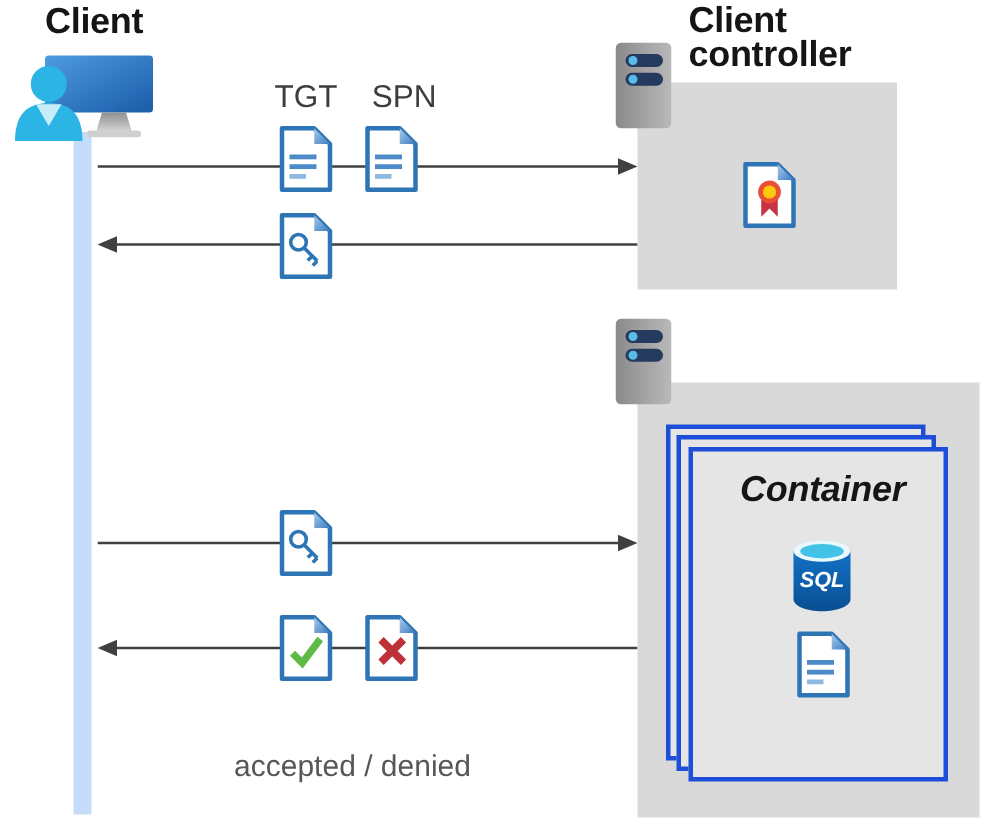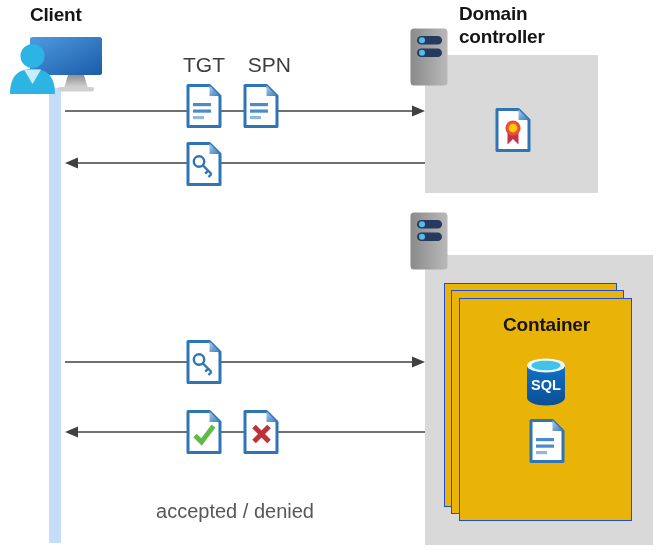--- a/index.html
+++ b/index.html
@@ -1,26 +1,26 @@
 <!DOCTYPE html>
 <html><head>
 <meta charset="utf-8">
 <style>
   html,body{margin:0;padding:0;background:#fff;}
   .canvas{
     position:relative;width:660px;height:558px;overflow:hidden;
     font-family:"Liberation Sans",sans-serif;background:#fff;
   }
   .abs{position:absolute;}
-  .title{font-weight:700;font-size:19px;color:#151515;letter-spacing:-0.2px;line-height:23px;}
+  .title{font-weight:700;font-size:24px;color:#151515;letter-spacing:-0.2px;line-height:23px;}
   .sublabel{font-size:21px;color:#3d3d3d;font-weight:400;text-align:center;}
   .result-label{font-size:20px;color:#575757;margin-top:36px;}
   .keytab-label{font-size:19px;color:#3d3d3d;text-align:center;}
   .gray-box{background:#d9d9d9;}
-  .stack-box{background:#eab308;border:1px solid #1d4ed8;box-sizing:border-box;}
+  .stack-box{background:#e5e5e5;border:3px solid #1d4ed8;box-sizing:border-box;font-style:italic;}
   .lifeline{background:#c5ddf8;}
   .z1{z-index:1}.z2{z-index:2}.z3{z-index:3}.z4{z-index:4}
   svg{display:block;}
 </style>
 </head>
 <body>
 
 <div class="canvas">
 
   <svg width="0" height="0" style="position:absolute" aria-hidden="true">
@@ -131,21 +131,21 @@
   <div class="abs gray-box z1" style="left:425px;top:55px;width:173px;height:138px;"></div>
 
   <svg class="abs z3" style="left:410px;top:28px;" width="38" height="58" viewBox="0 0 38 58">
     <rect x="0.5" y="0.5" width="37" height="57" rx="3.5" fill="url(#gServ)"></rect>
     <rect x="7" y="8" width="25" height="8.6" rx="4.3" fill="#26395e"></rect>
     <circle cx="12" cy="12.3" r="3" fill="#57bde8"></circle>
     <rect x="7" y="20.5" width="25" height="8.6" rx="4.3" fill="#26395e"></rect>
     <circle cx="12" cy="24.8" r="3" fill="#57bde8"></circle>
   </svg>
 
-  <div class="abs title z4" style="left:459px;top:2px;width:120px;">Domain controller</div>
+  <div class="abs title z4" style="left:459px;top:2px;width:120px;">Client controller</div>
 
   <svg class="abs z3" style="left:494px;top:107px;" width="38" height="46" viewBox="0 0 38 46">
     <path d="M3 2.5 H24.5 L35 13 V43.5 H3 Z" fill="#fff" stroke="#2e75b6" stroke-width="3" stroke-linejoin="round"></path>
     <path d="M24.5 2.5 V13 H35 Z" fill="url(#gFold)"></path>
     <path d="M13.5 25 L13.5 37.5 L19 32 L24.5 37.5 L24.5 25 Z" fill="#c63345"></path>
     <circle cx="19" cy="21" r="6" fill="#ffc80a" stroke="#e94f35" stroke-width="3.2"></circle>
   </svg>
 
   <div class="abs gray-box z1" style="left:425px;top:255px;width:228px;height:290px;"></div>
 

